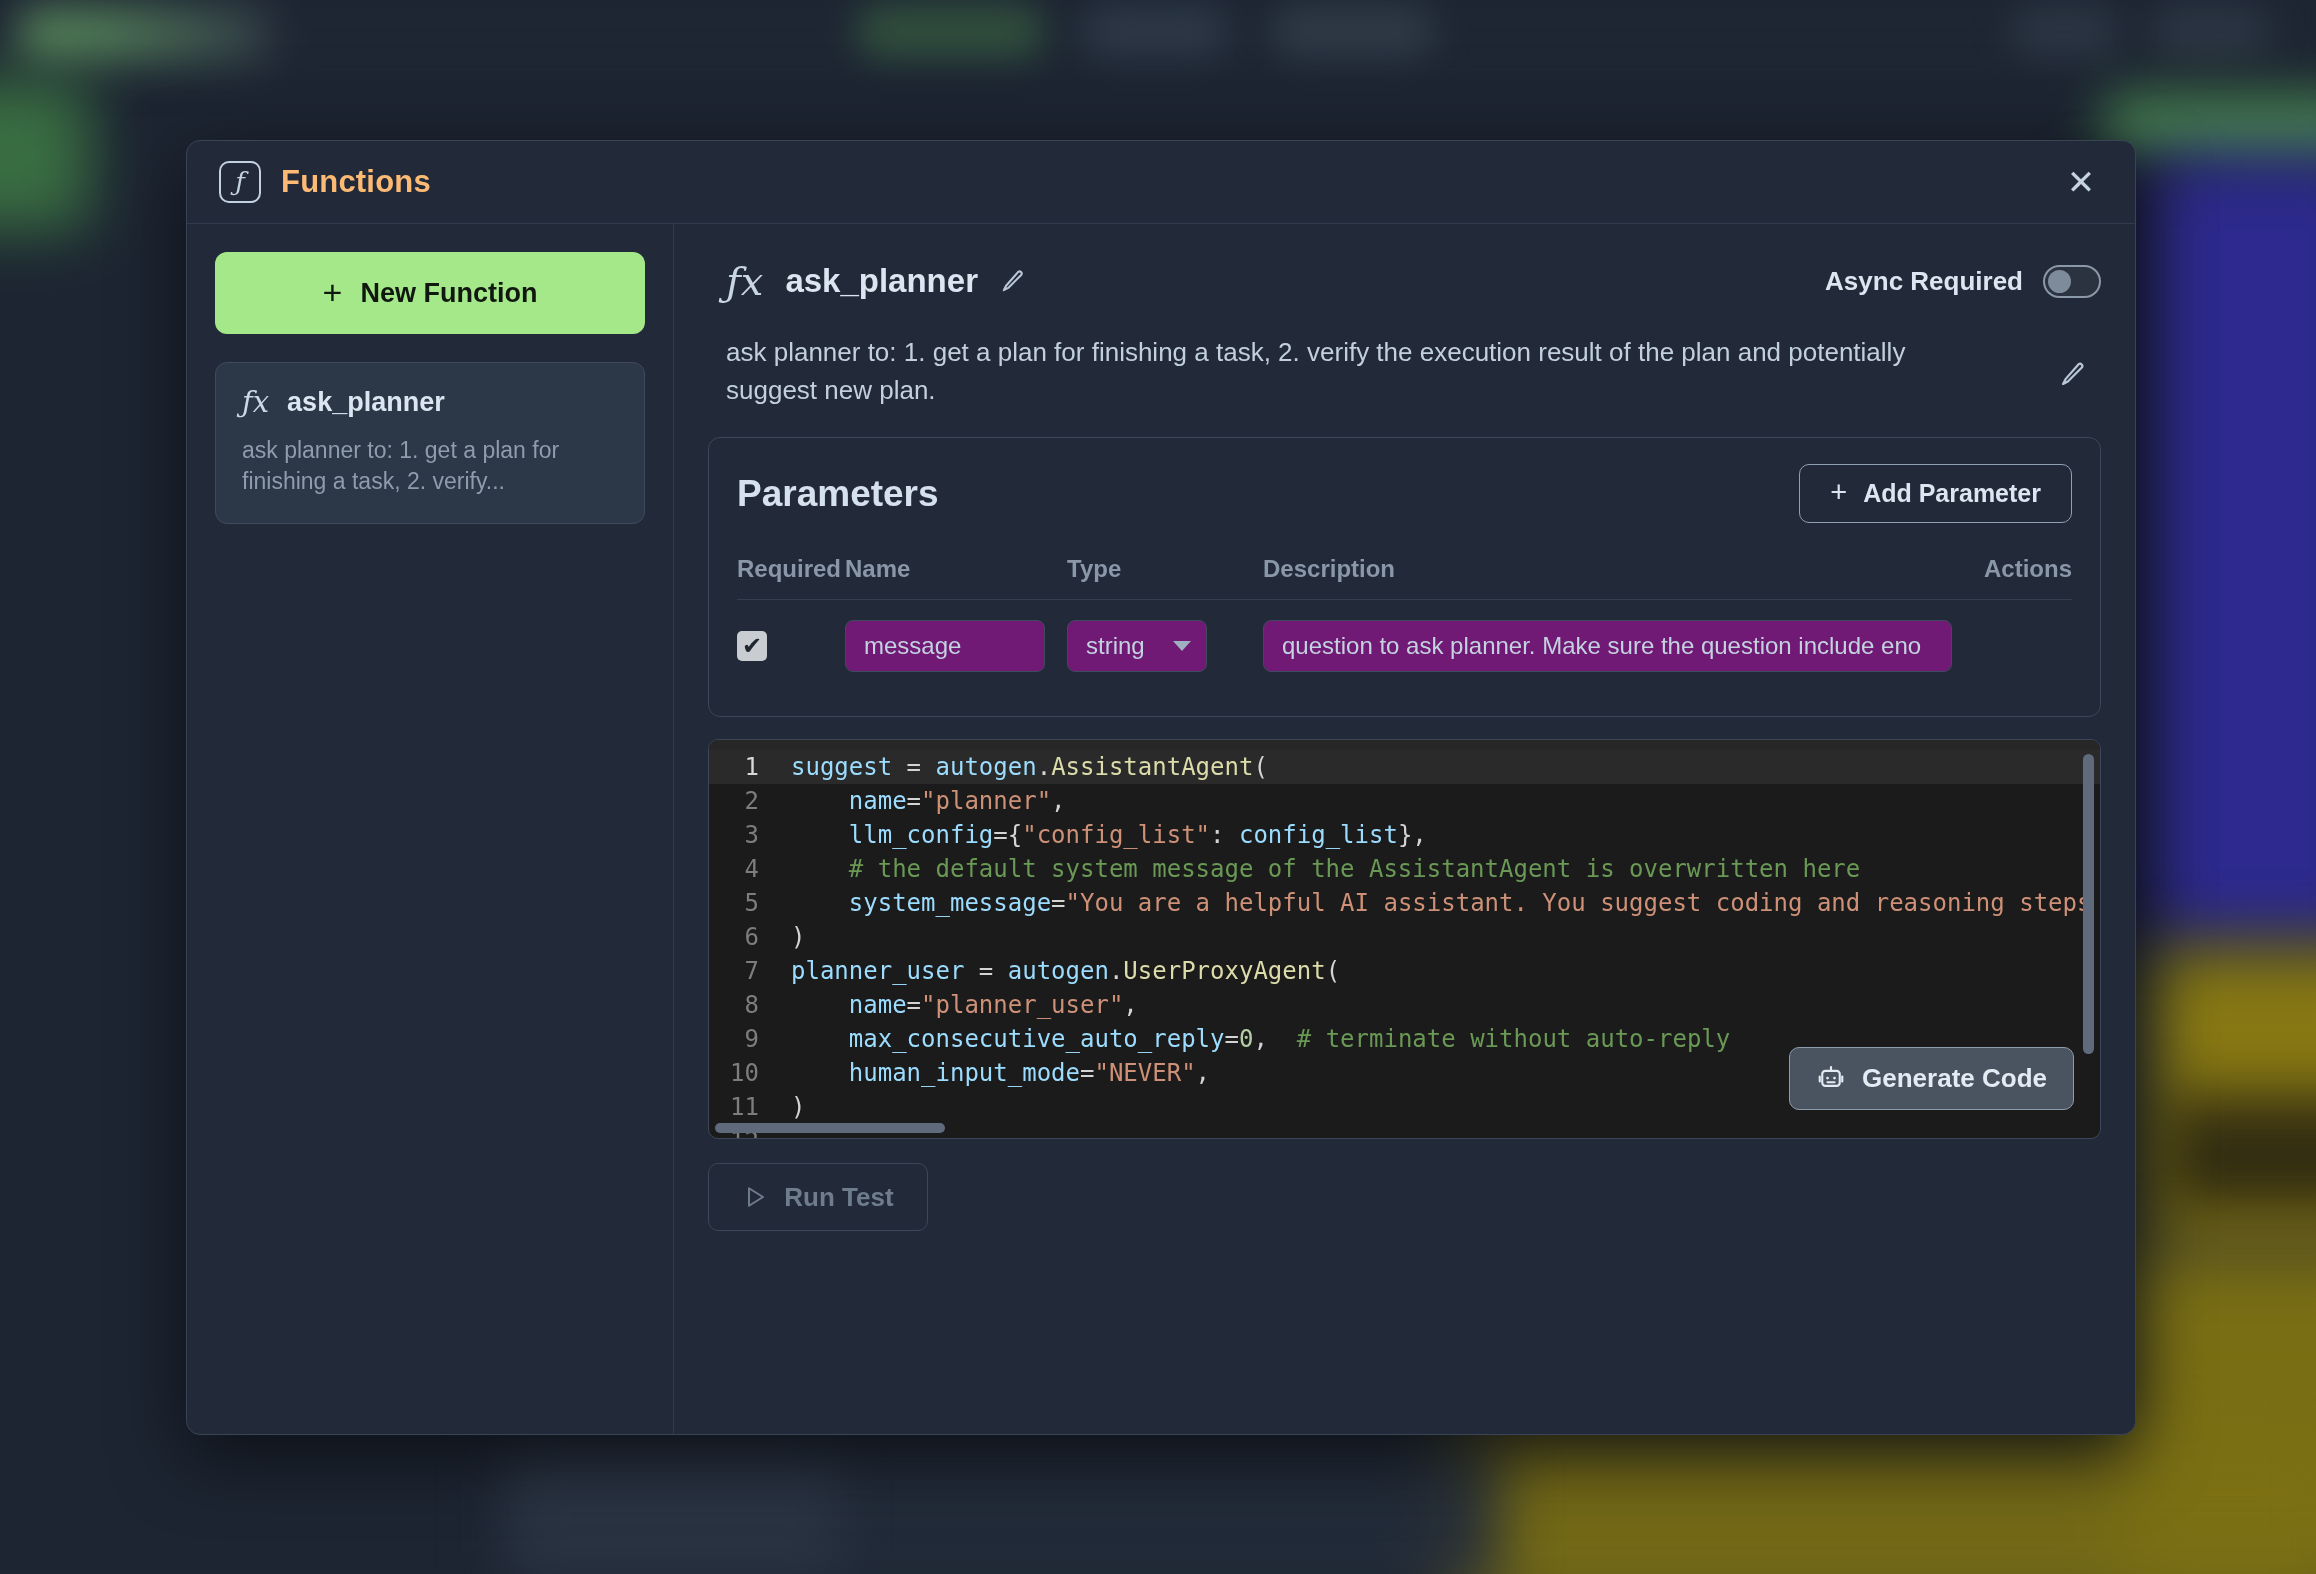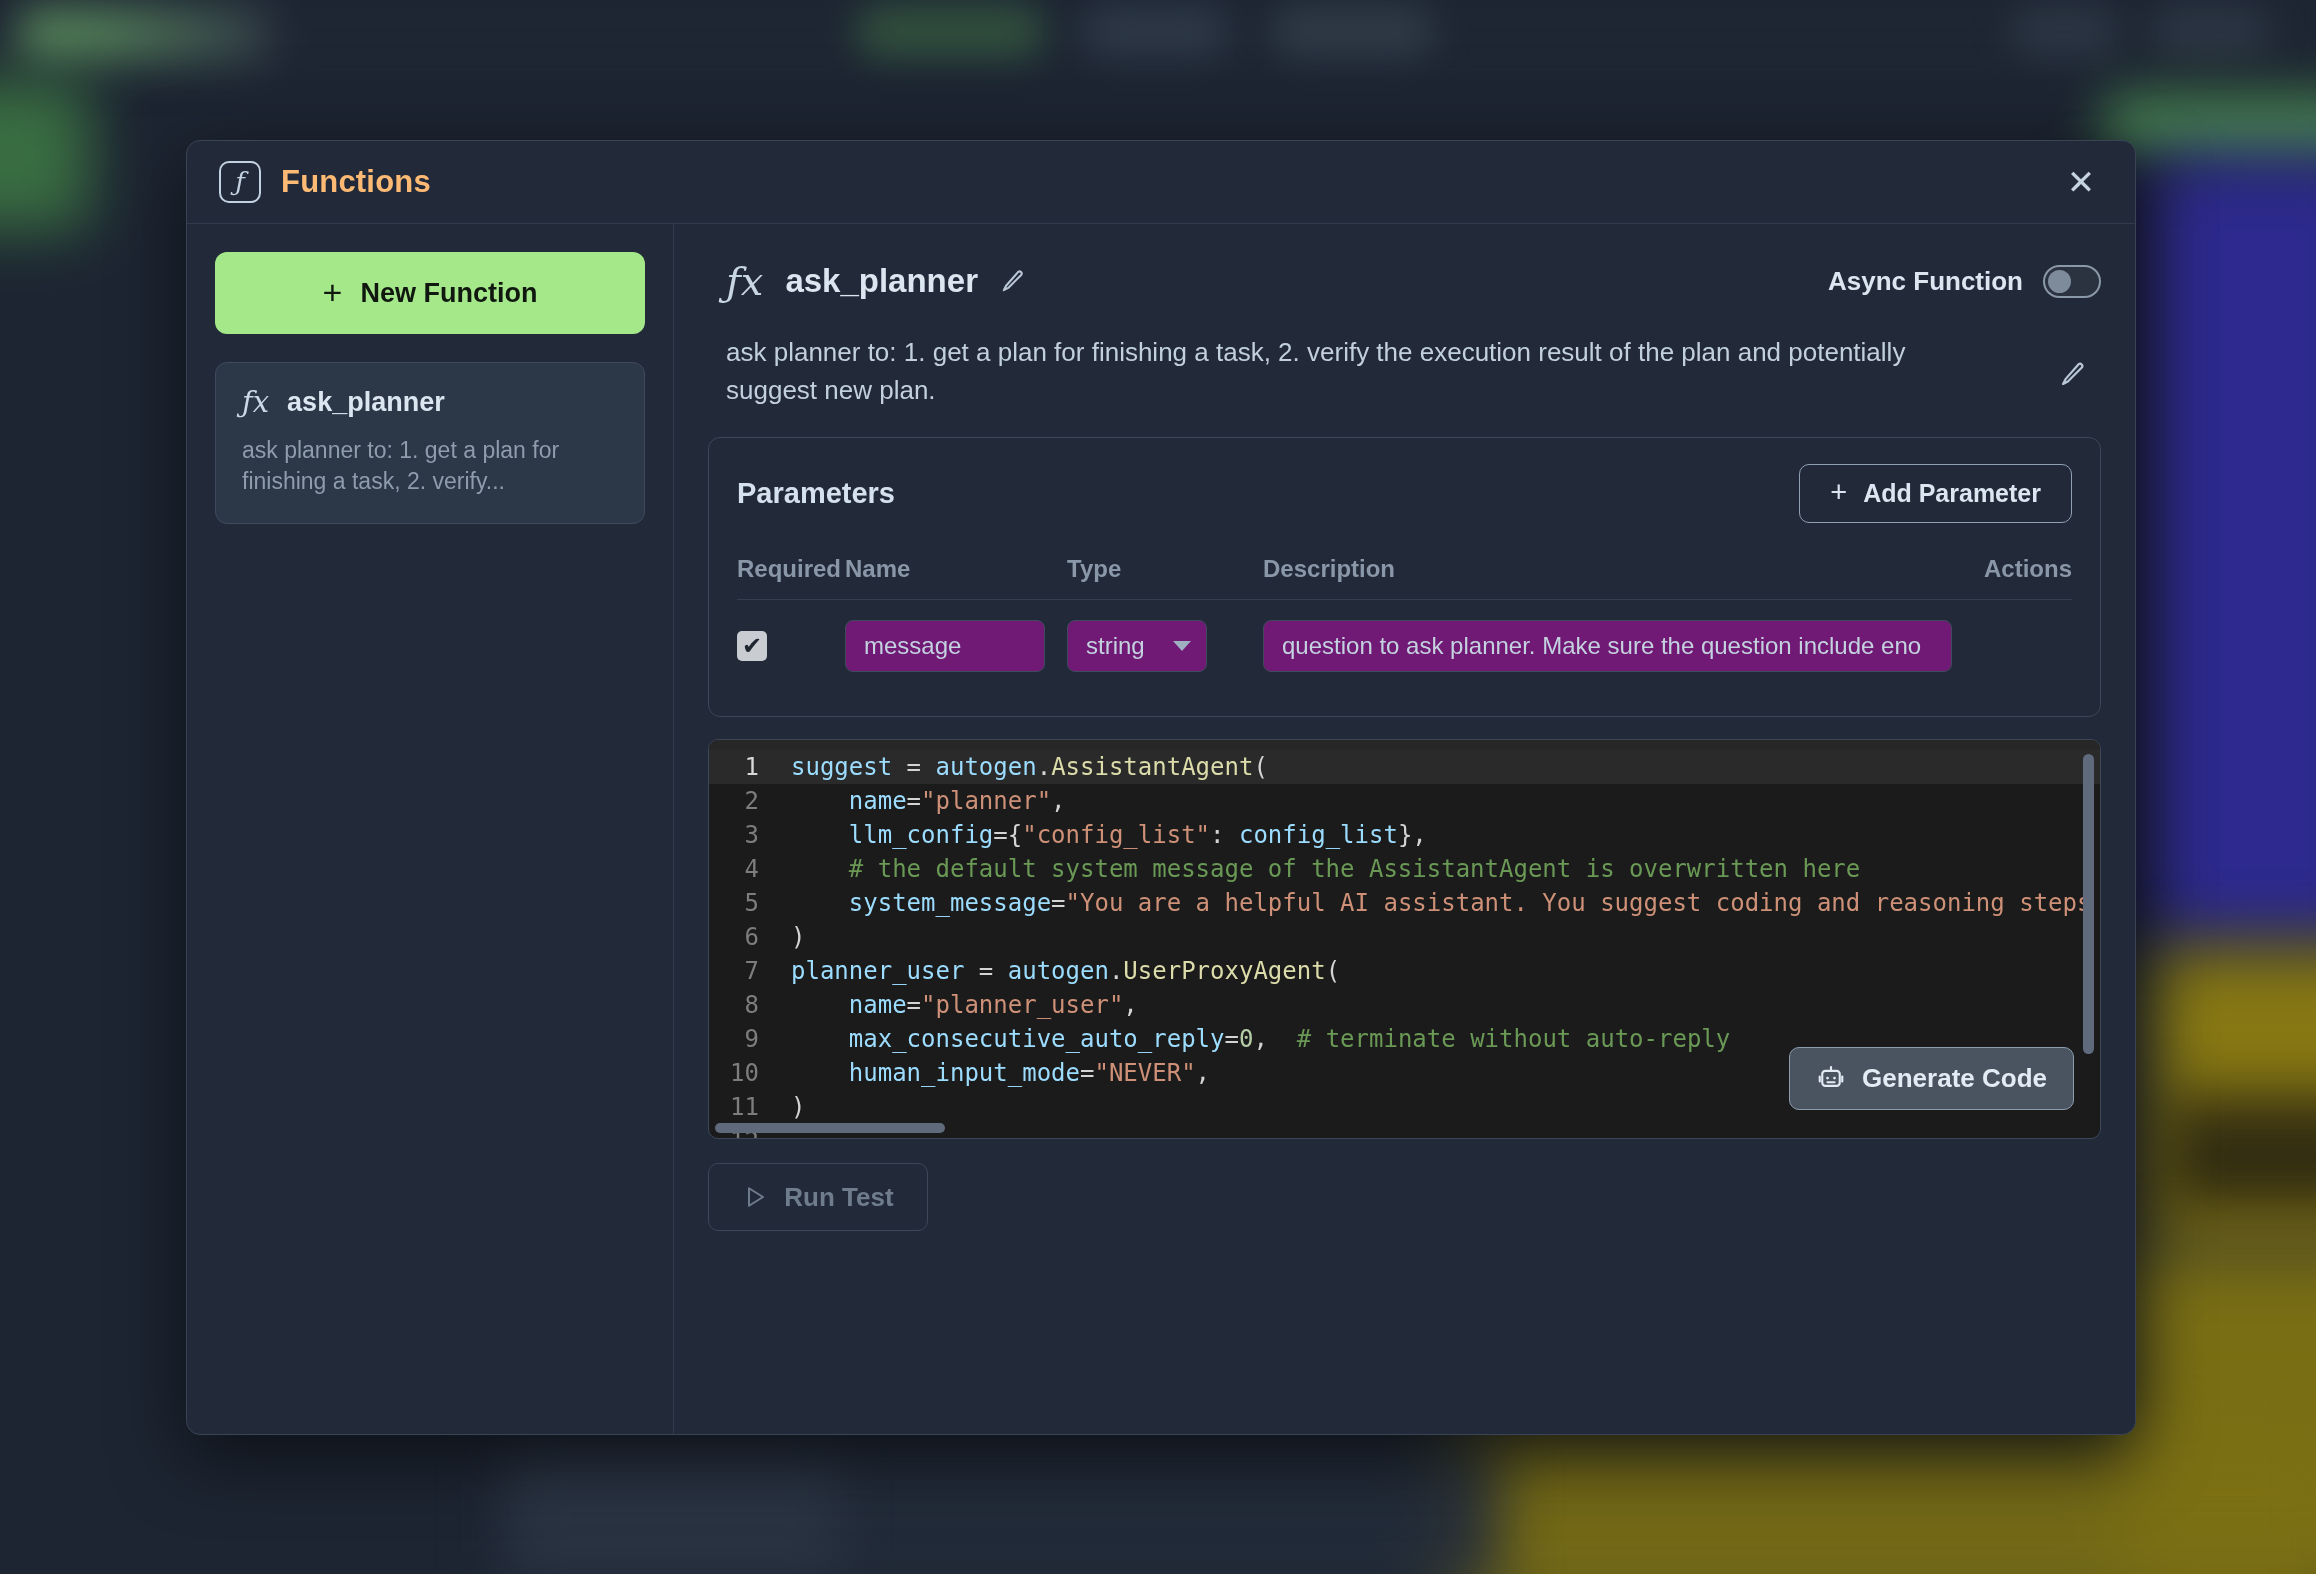--- a/index.html
+++ b/index.html
@@ -292,21 +292,21 @@
     border: 1px solid #3c4759;
     border-radius: 12px;
     padding: 26px 28px 26px 28px;
   }
   .params-head {
     display: flex;
     align-items: center;
   }
   .params-title {
     color: #d5e1ed;
-    font-size: 29px;
+    font-size: 37px;
     font-weight: bold;
   }
   .add-param-btn {
     margin-left: auto;
     border: 1px solid #8fa0b2;
     border-radius: 10px;
     padding: 14px 30px;
     display: flex;
     align-items: center;
     gap: 16px;
@@ -529,21 +529,21 @@
       <div class="fn-header">
         <span class="fx-glyph-lg">ƒx</span>
         <span class="fn-name">ask_planner</span>
         <span class="pencil">
           <svg viewBox="0 0 24 24" fill="none" stroke="currentColor" stroke-width="1.9" stroke-linecap="round" stroke-linejoin="round">
             <path d="M16.8 3.6a2 2 0 0 1 2.8 2.8L7.6 18.4 3.5 20.5l2.1-4.1z"></path>
           </svg>
         </span>
 
         <div class="async-wrap">
-          <span class="async-label">Async Function</span>
+          <span class="async-label">Async Required</span>
           <div class="toggle">
             <div class="knob"></div>
           </div>
         </div>
       </div>
 
       <div class="fn-desc-row">
         <div class="fn-desc">ask planner to: 1. get a plan for finishing a task, 2. verify the execution result of the plan and potentially suggest new plan.</div>
         <span class="fn-desc-edit">
           <svg viewBox="0 0 24 24" fill="none" stroke="currentColor" stroke-width="1.9" stroke-linecap="round" stroke-linejoin="round">

